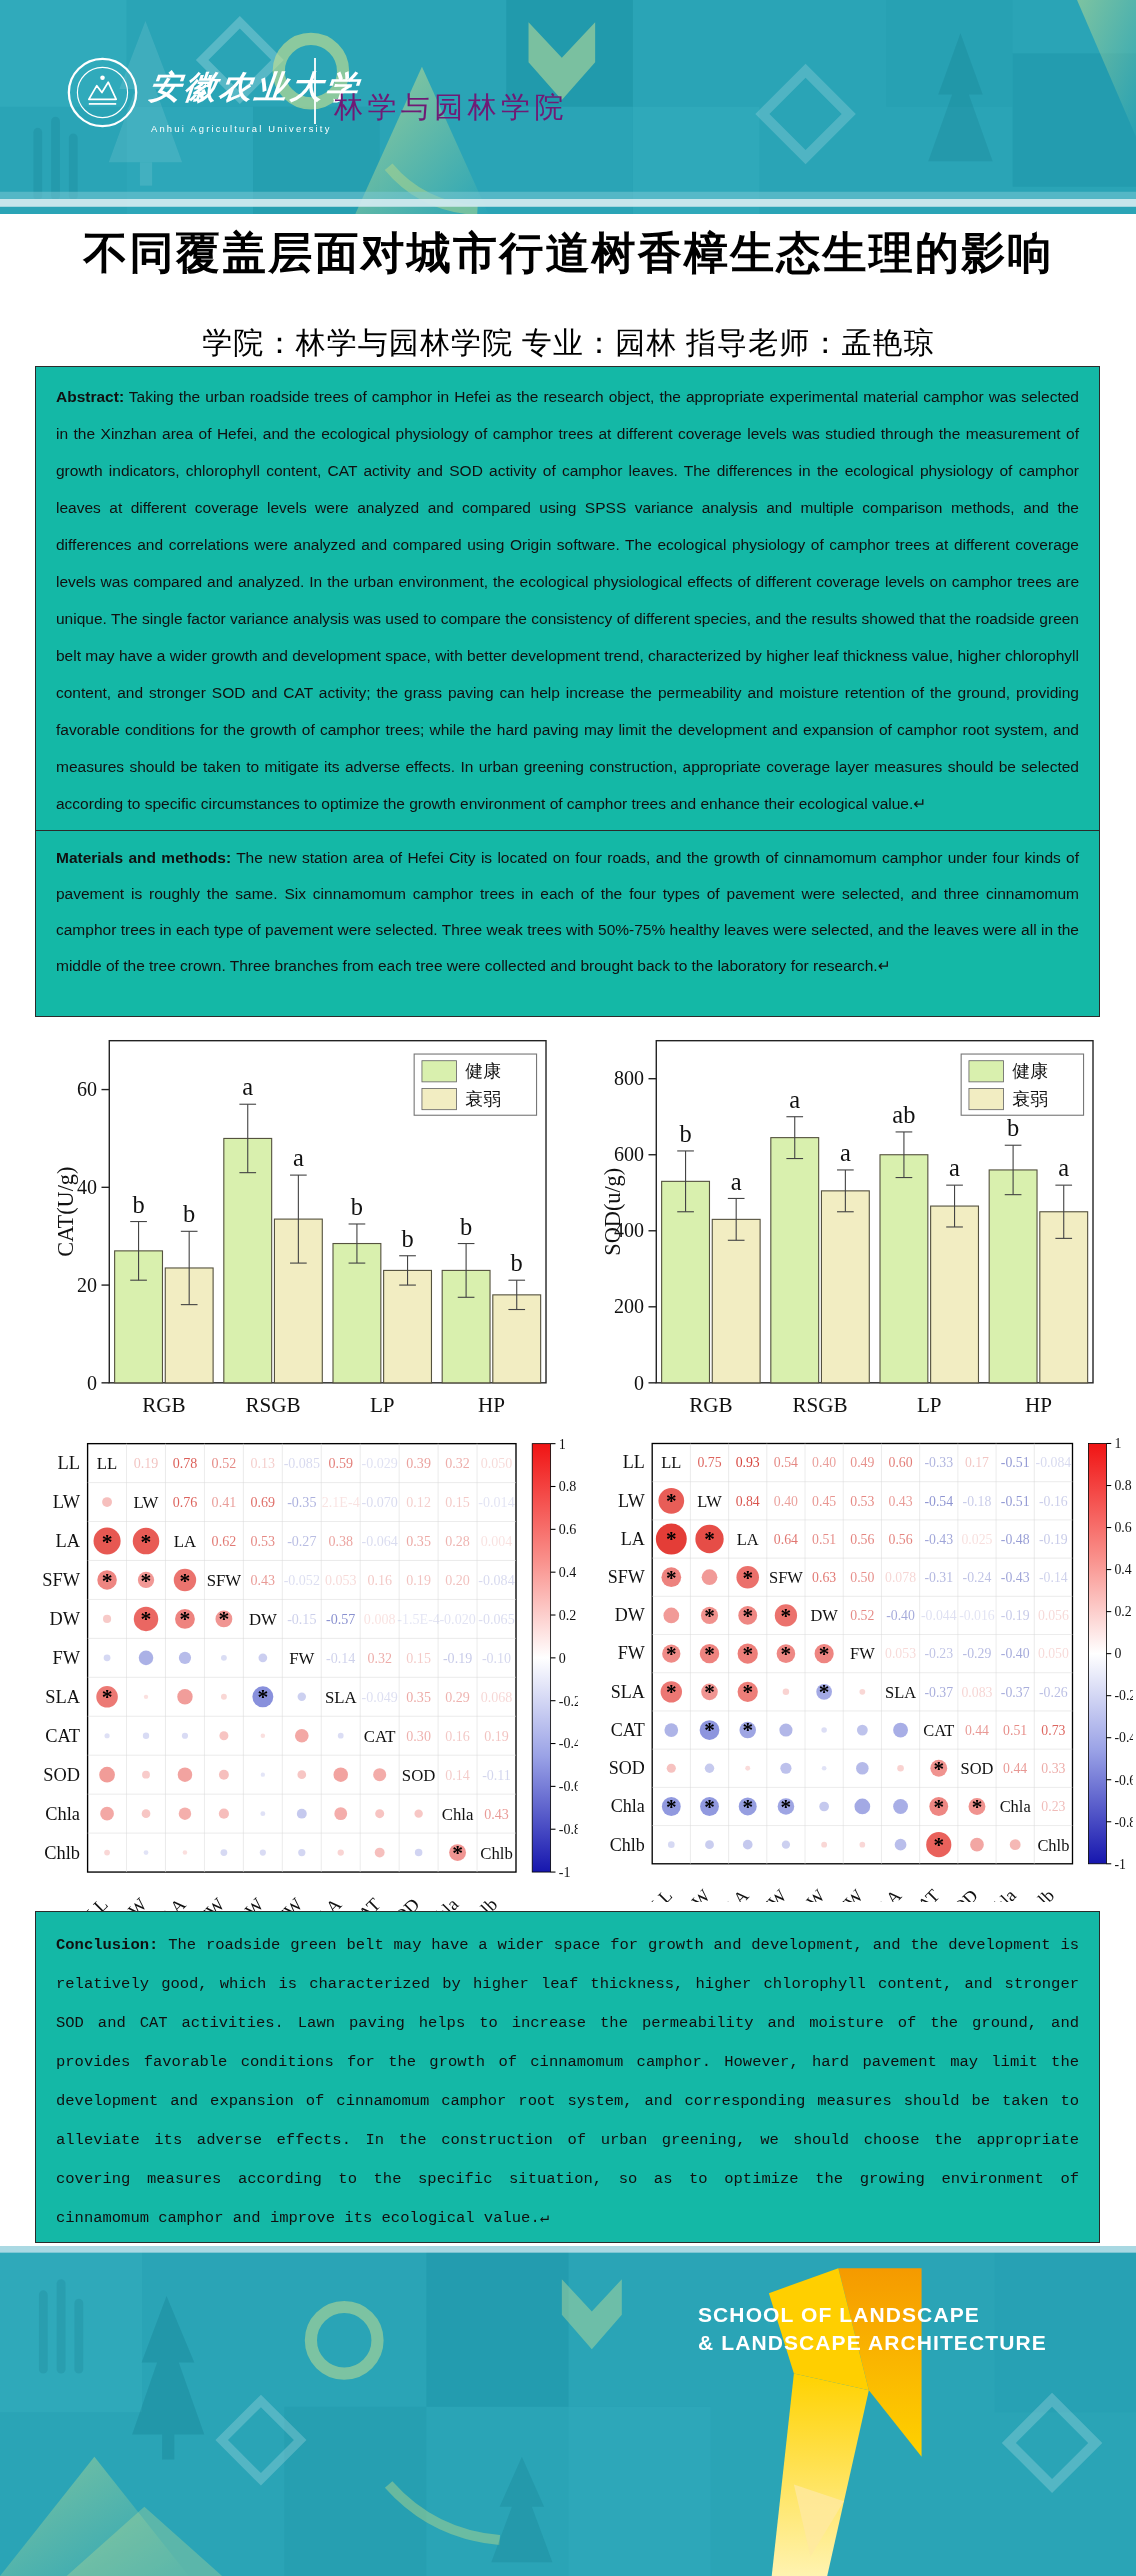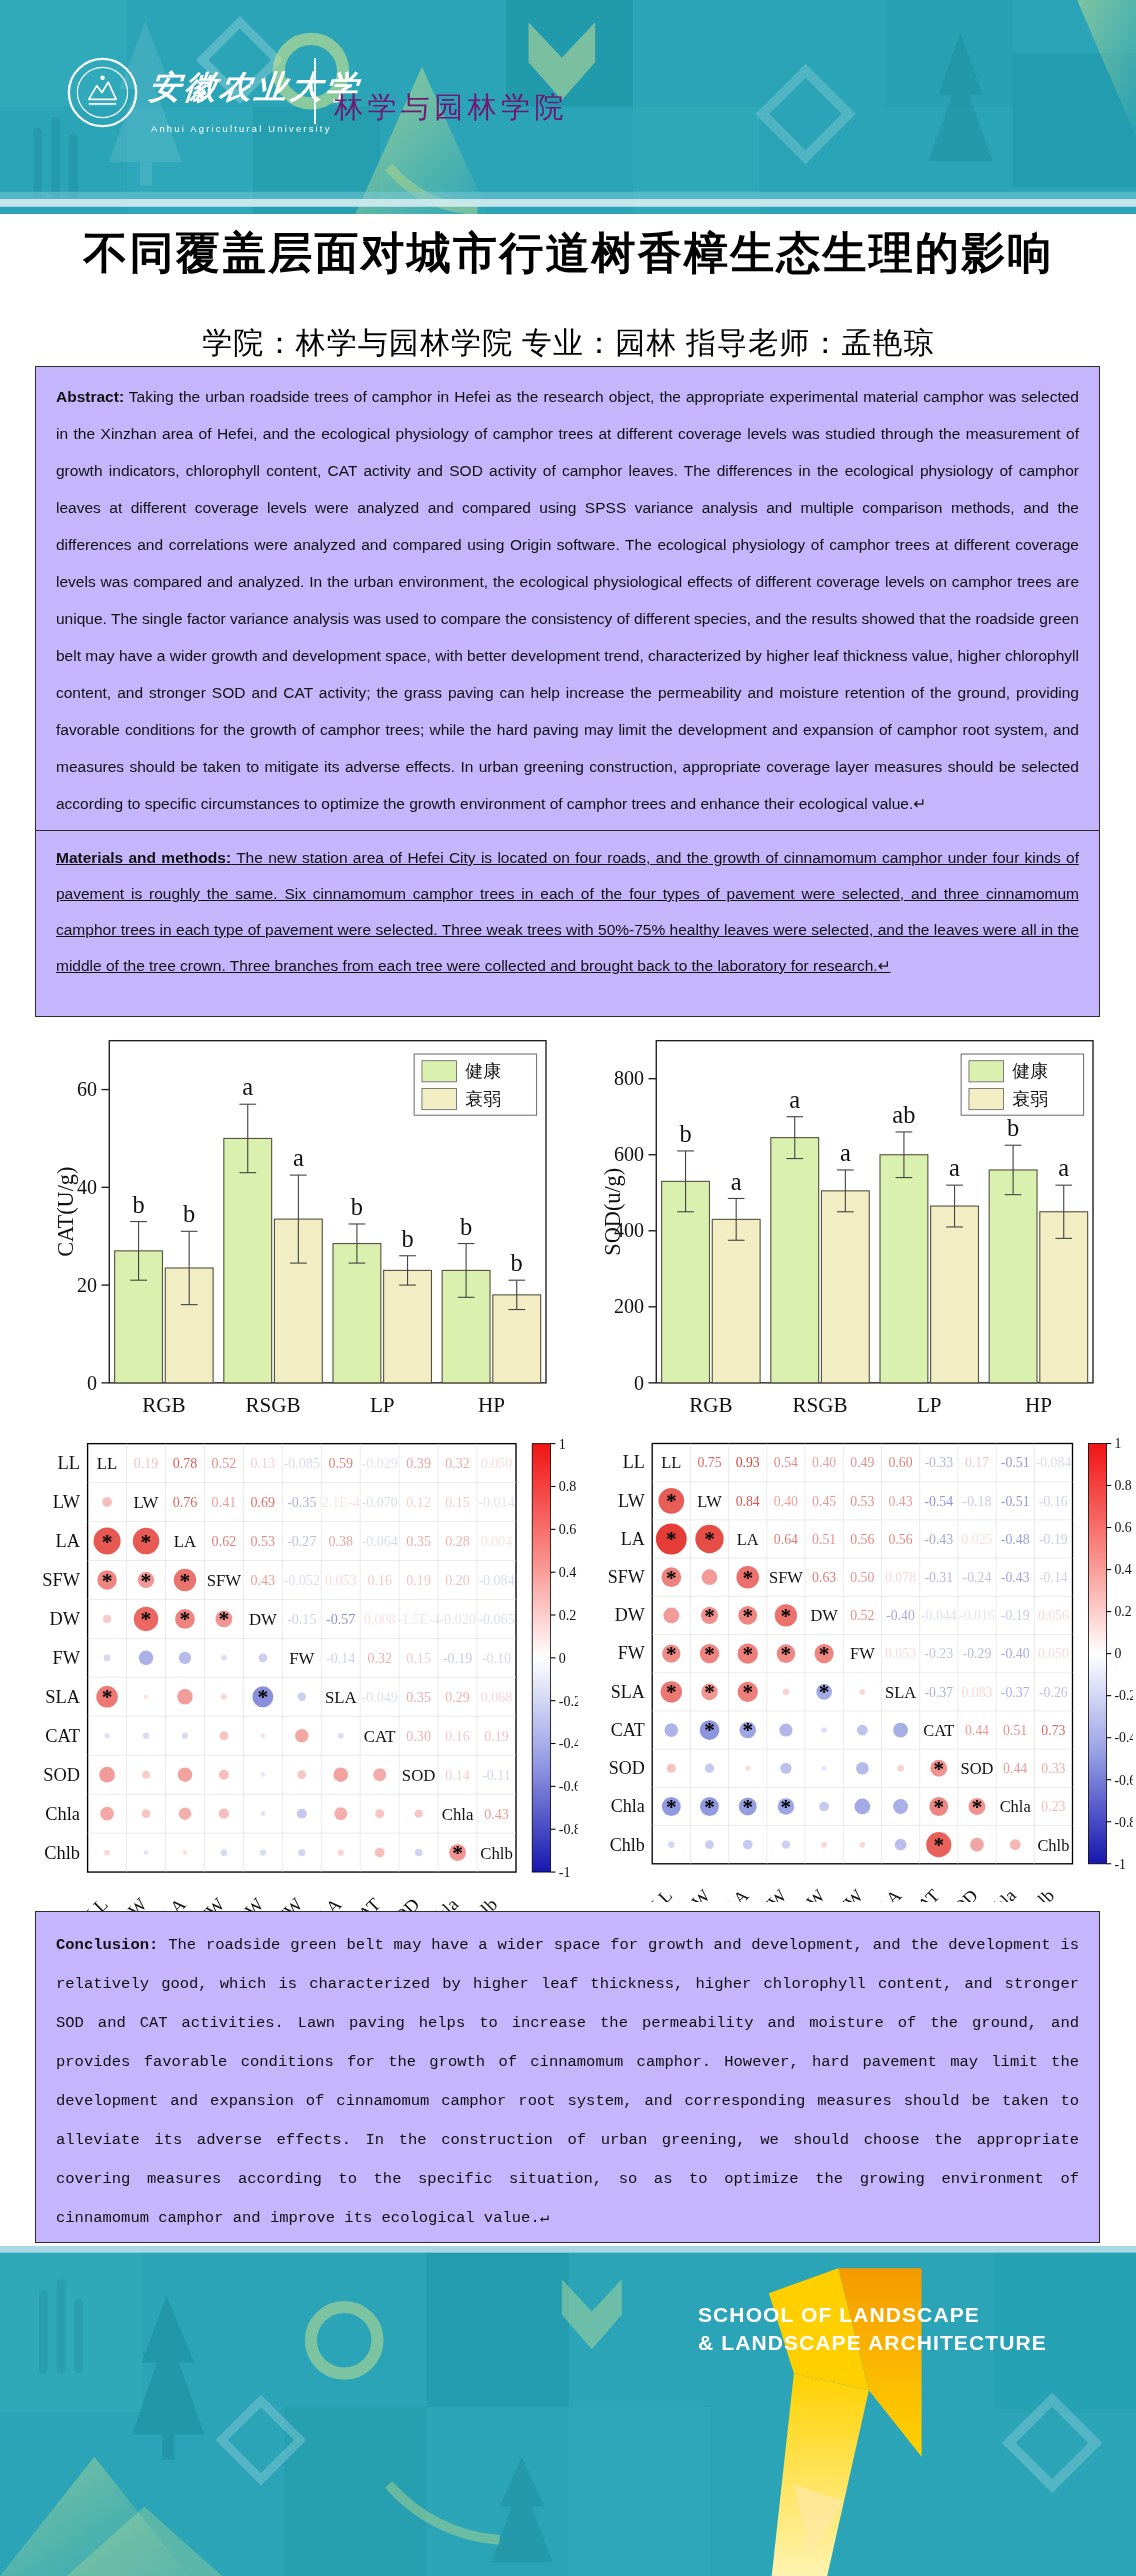--- a/index.html
+++ b/index.html
@@ -15,26 +15,26 @@
           letter-spacing:2.2px;white-space:nowrap;}
   .hdr-divider{position:absolute;left:314px;top:58px;width:1.7px;height:66px;background:rgba(255,255,255,.9);}
   .college-cn{position:absolute;left:334px;top:88px;color:#701a75;font:500 29px "Liberation Sans",sans-serif;
           letter-spacing:4.4px;white-space:nowrap;}
   .title{position:absolute;left:0;top:224px;width:1137px;text-align:center;color:#000;
          font:900 44px "Liberation Sans",sans-serif;letter-spacing:2.2px;}
   .byline{position:absolute;left:0;width:1137px;text-align:center;color:#000;
           font:400 30px "Liberation Serif",serif;letter-spacing:1.1px;}
   #byline1{top:284px;}
   #byline2{top:323px;}
-  .box{position:absolute;left:35px;width:1065px;border:1.7px solid #2b2b2b;background:#c4b5fd;
+  .box{position:absolute;left:35px;width:1065px;border:1.7px solid #2b2b2b;background:#14b8a6;
        color:#101010;text-align:justify;box-sizing:border-box;overflow:hidden;}
   .box p{margin:0;}
   .box .lead{font-weight:700;}
   #abstract-box{top:366px;height:465px;padding:11px 20px 0 20px;font-size:15.5px;line-height:37px;}
-  #methods-box{top:830px;height:187px;padding:9px 20px 0 20px;font-size:15.5px;line-height:36px;text-decoration:underline;}
+  #methods-box{top:830px;height:187px;padding:9px 20px 0 20px;font-size:15.5px;line-height:36px;}
   #conclusion-box{top:1911px;height:332px;padding:14.4px 20px 0 20px;font-size:15.5px;line-height:39px;font-family:Liberation Mono, monospace;}
   .chart{position:absolute;}
   #chart-cat{left:53px;top:1024px;width:502px;height:395px;}
   #chart-sod{left:597px;top:1024px;width:508px;height:395px;}
   #corr-left{left:30.5px;top:1435px;width:547px;height:476px;}
   #corr-right{left:597px;top:1435px;width:536px;height:467px;}
   .chart svg{width:100%;height:100%;display:block;}
   .ftr-line{position:absolute;color:#ffffff;font:700 21px "Liberation Sans",sans-serif;letter-spacing:1.1px;white-space:nowrap;}
   #ftr-line1{left:698px;top:2303px;}
   #ftr-line2{left:698px;top:2331px;text-align:right;}

